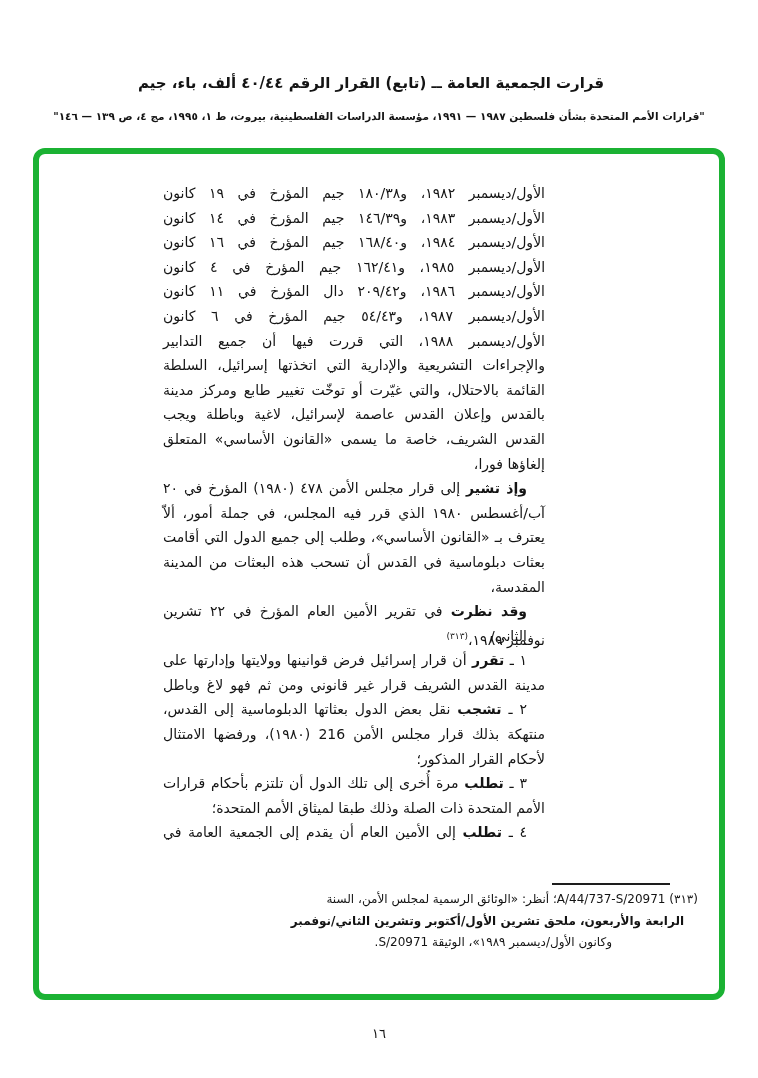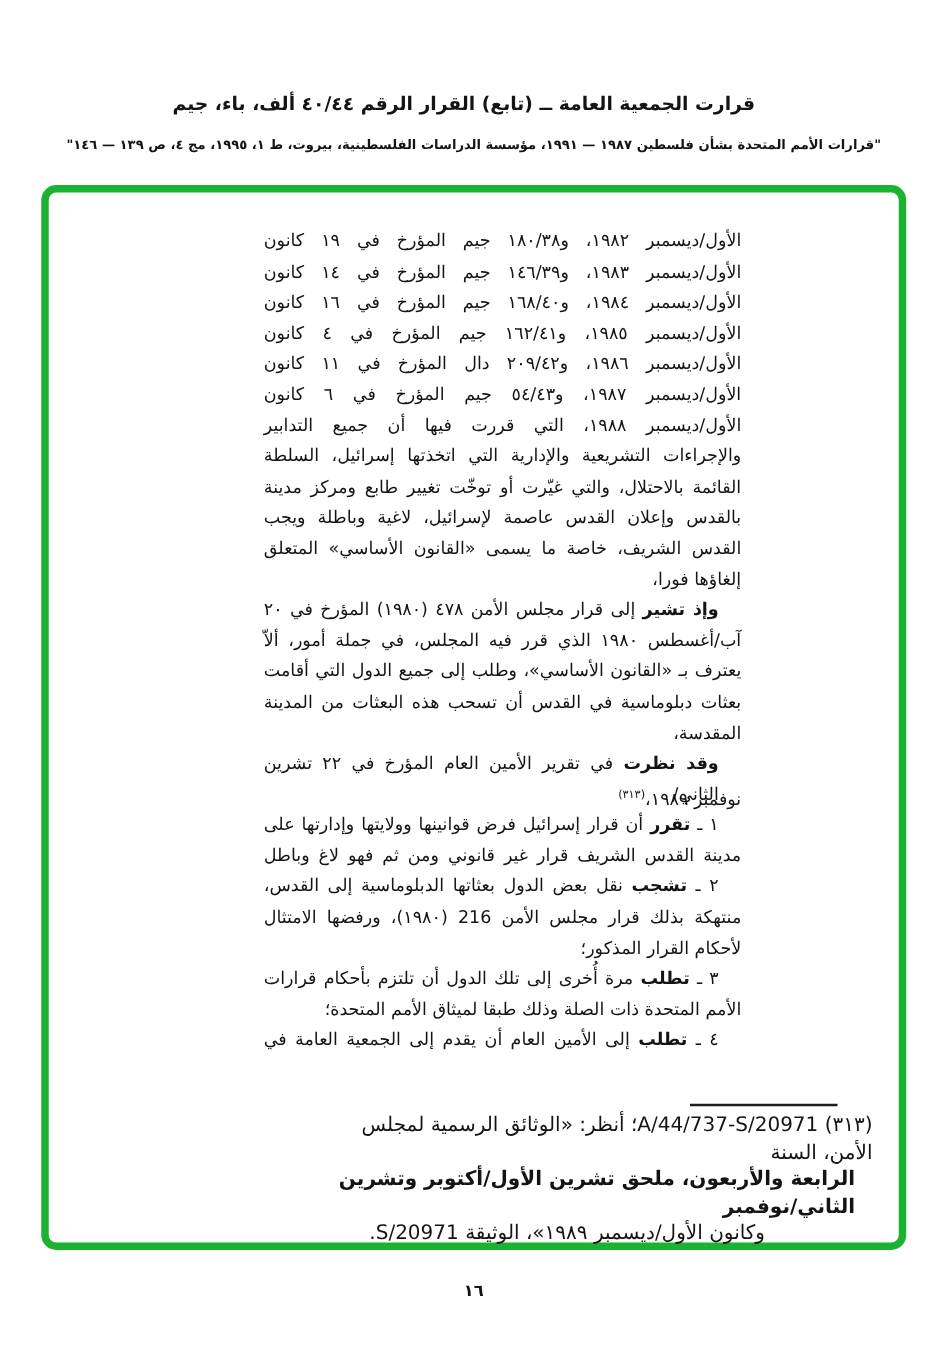--- a/index.html
+++ b/index.html
@@ -14,39 +14,39 @@
   .hdr2{
     position:absolute;top:110px;left:0;width:758px;text-align:center;
     font-size:10.5px;font-weight:bold;direction:rtl;
   }
   .greenbox{
     position:absolute;top:148px;left:33px;width:680px;height:840px;
     border:6px solid var(--green,#1bb233);border-radius:12px;background:transparent;
   }
   .bodytext{
     position:absolute;top:181px;left:163px;width:382px;
-    direction:rtl;font-size:14px;line-height:24.6px;margin-left:48px;
+    direction:rtl;font-size:14px;line-height:24.6px;
   }
   .ln{height:24.6px;overflow:visible;}
   .ln.j{text-align:justify;text-align-last:justify;}
   .ln.r{text-align:right;}
   .ln.ind{padding-right:18px;}
   .fnref{font-size:9px;vertical-align:6px;}
   .fnrule{
     position:absolute;top:883px;left:552px;width:118px;height:2px;background:#1d1d1d;
   }
   .footnote{
     position:absolute;top:889px;left:258px;width:440px;
-    direction:rtl;font-size:16px;line-height:21.5px;text-align:right;
+    direction:rtl;font-size:12px;line-height:21.5px;text-align:right;
   }
   .fn2{padding-right:14px;font-weight:bold;}
   .fn3{padding-right:86px;text-align:right;}
   .pagenum{
     position:absolute;top:1026px;left:0;width:758px;text-align:center;
-    font-size:13px;font-weight:bold;direction:rtl;letter-spacing:2px;
+    font-size:13px;font-weight:normal;direction:rtl;letter-spacing:2px;
   }
   b{font-weight:bold;}
 </style>
 </head>
 <body>
 
 <div class="hdr1">قرارت الجمعية العامة ــ (تابع) القرار الرقم ٤٠/٤٤ ألف، باء، جيم</div>
 <div class="hdr2">"قرارات الأمم المتحدة بشأن فلسطين ١٩٨٧ — ١٩٩١، مؤسسة الدراسات الفلسطينية، بيروت، ط ١، ١٩٩٥، مج ٤، ص ١٣٩ — ١٤٦"</div>
 
 <div class="greenbox"></div>

